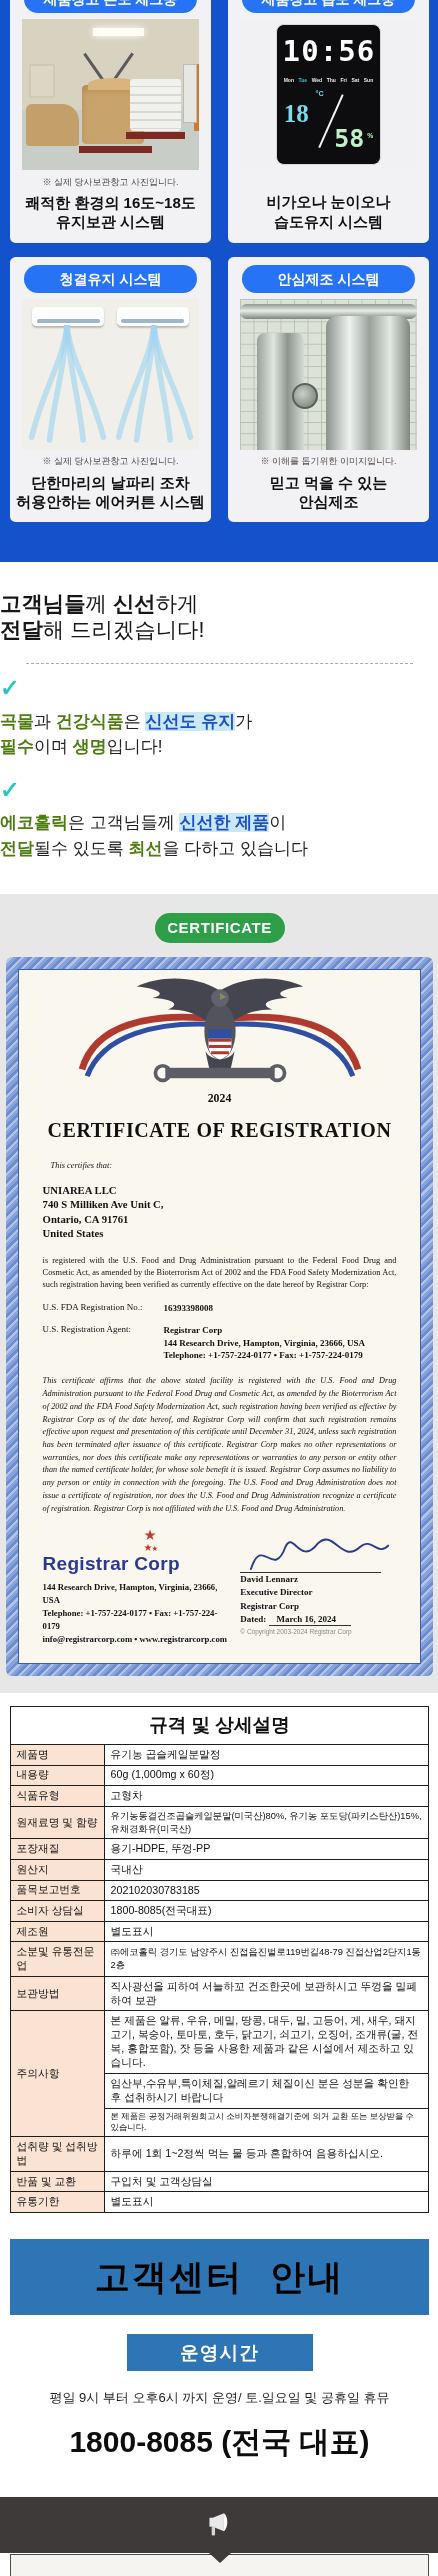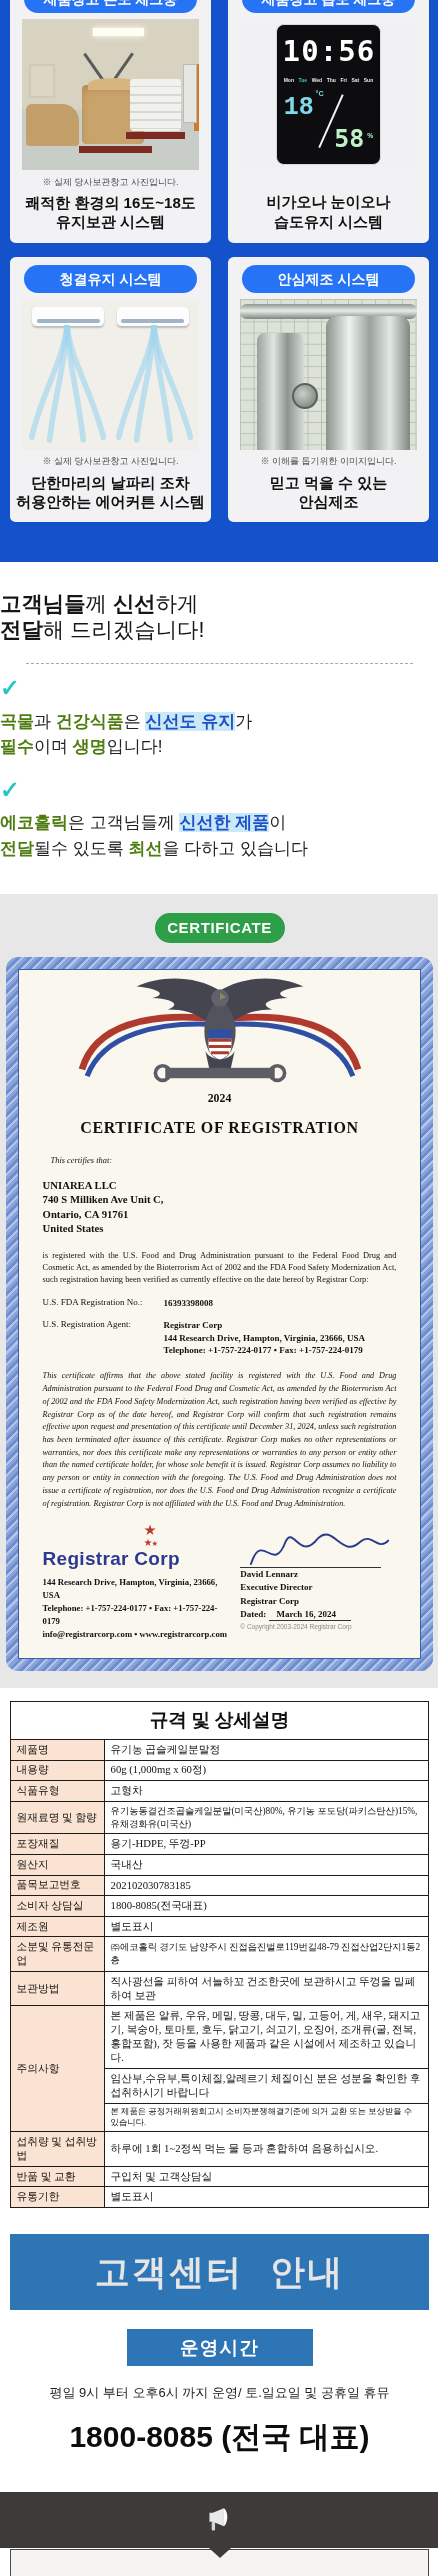--- a/index.html
+++ b/index.html
@@ -36,21 +36,21 @@
   .wh-rack { position:absolute; right:0; top:30%; width:4.5px; height:67px; background:#d07a2a; }
 
   
   .scene-led { background:#f1f1f3; display:flex; align-items:center; justify-content:center; }
   .led { width:105px; height:141px; background:#0d0d0f; border-radius:7.9px; border:1.7px solid #d9d9de; padding:9px 5.6px 5.6px; }
   .led-time { color:#fff; font-family:"DejaVu Sans Mono", monospace; font-weight:bold; font-size:29px; letter-spacing:1.1px; text-align:center; }
   .led-days { display:flex; justify-content:space-between; margin-top:9px; padding:0 1.1px; }
   .led-days span { color:#e9e9e9; font-size:5px; font-weight:bold; }
   .led-days span.on { color:#2ec7c7; }
   .led-bottom { position:relative; height:66px; margin-top:4.5px; }
-  .led-temp { position:absolute; left:1.1px; top:6px; color:#7fd9ea; font-family:Liberation Mono, monospace; font-weight:bold; font-size:25px; }
+  .led-temp { position:absolute; left:1.1px; top:13px; color:#7fd9ea; font-family:Liberation Serif, serif; font-weight:bold; font-size:25px; }
   .led-tempu { position:absolute; left:33px; top:1.1px; color:#7fd9ea; font-size:7.3px; font-weight:bold; }
   .led-slash { position:absolute; left:47px; top:4.5px; width:1.7px; height:58px; background:#f4f4f4; transform:rotate(24deg); }
   .led-hum { position:absolute; right:10px; bottom:0px; color:#bff0c8; font-family:"DejaVu Sans Mono", monospace; font-weight:bold; font-size:25px; }
   .led-humu { position:absolute; right:1.1px; bottom:14.6px; color:#bff0c8; font-size:6.7px; font-weight:bold; }
 
   
   .scene-air { background:#f0efe9; }
   .air-unit { position:absolute; top:7.9px; width:72px; height:19px; background:#fdfdfd; border-radius:4.5px; box-shadow:0 1.1px 1.7px #bbb; }
   .air-unit:after { content:""; position:absolute; left:4.5px; right:4.5px; bottom:2.8px; height:3.4px; background:#9fb6c9; border-radius:1.7px; }
   .u1{ left:10px;} .u2{ right:10px;}
@@ -78,25 +78,25 @@
   .fpara { font-size:17px; line-height:1.5; color:#222; font-weight:500; }
   .fpara .bl { color:#4d7c0f; font-weight:900; }
   .fpara .hl { color:#1d50c8; font-weight:900; background:#c9e8f8; padding:0 0; }
   .gap28 { height:15.7px; }
 
   
   .certsec { background:#e7e7e7; padding:19px 0 17px; }
   .certbadge { width:130px; height:30px; margin:0 auto 13.5px; background:#2f9e49; border-radius:15px;
     color:#fff; font-size:15px; font-weight:700; letter-spacing:0.6px; text-align:center; line-height:30px; }
   .certdoc { margin:0 5.6px; padding:12.4px; background:
-      repeating-linear-gradient(135deg, #6c8ed0 0 2.8px, #b3c2e6 2.8px 5px, #87a3da 5px 7.9px); border-radius:12px; }
+      repeating-linear-gradient(135deg, #6c8ed0 0 2.8px, #b3c2e6 2.8px 5px, #87a3da 5px 7.9px); border-radius:6px; }
   .certpaper { background:#faf7ee; border:1.7px solid #3c5da8; padding:3.4px 23.6px 17px; position:relative; }
   .cert-head { text-align:center; }
   .cert-year { font-family:"Liberation Serif", serif; font-weight:bold; font-size:11.8px; margin-top:3.4px; }
-  .cert-title { font-family:"Liberation Serif", serif; font-weight:bold; font-size:16px; letter-spacing:0.6px; margin-top:13.5px; }
+  .cert-title { font-family:"Liberation Serif", serif; font-weight:bold; font-size:20px; letter-spacing:0.6px; margin-top:13.5px; }
   .cert-certifies { font-family:"Liberation Serif", serif; font-style:italic; font-size:8.4px; margin-top:19px;margin-left:8px; }
   .cert-co { font-family:"Liberation Serif", serif; font-weight:bold; font-size:10.7px; line-height:1.35; margin-top:12.4px; }
   .cert-intro { font-family:"Liberation Serif", serif; font-size:8.4px; line-height:1.45; margin-top:14.6px; text-align:justify; }
   .cert-kv { display:flex; margin-top:10px; font-family:"Liberation Serif", serif; font-size:9px; }
   .cert-kv .k { width:121px; flex:none; }
   .cert-kv .v { font-weight:bold; line-height:1.4; }
   .cert-affirm { font-family:"Liberation Serif", serif; font-style:italic; font-size:8.2px; line-height:1.55; margin-top:13.5px; text-align:justify; }
   .cert-foot { display:flex; margin-top:14.6px; }
   .cert-left { width:54%; }
   .stars { color:#c0392b; font-size:14.6px; letter-spacing:-1.1px; margin-left:101px; line-height:0.8; }
@@ -107,28 +107,28 @@
   .sig { margin-left:5.6px; }
   .sigline { border-top:1.1px solid #333; width:141px; margin-top:-7.9px; }
   .signer { font-family:"Liberation Serif", serif; font-weight:bold; font-size:9px; line-height:1.5; }
   .dated { font-family:"Liberation Serif", serif; font-weight:bold; font-size:9px; margin-top:1px; }
   .dated u { text-decoration:none; border-bottom:1.1px solid #333; padding:0 14.6px 0.6px 7.9px; }
   .copyr { color:#8a8a8a; font-size:6.5px; margin-top:3.4px; }
 
   
   .specwrap { padding:12.4px 10px 0; }
   table.spec { width:100%; border-collapse:collapse; border:1.1px solid #1d1d1d; }
-  table.spec td { border:1.1px solid #1d1d1d; font-size:10.7px; padding:2.8px 5.6px; color:#101010;font-family:Liberation Serif, serif; }
+  table.spec td { border:1.1px solid #1d1d1d; font-size:10.7px; padding:2.8px 5.6px; color:#101010; }
   table.spec td.lbl { background:#fbe3d3; width:94px; font-weight:500; }
   table.spec td.ttl { text-align:center; font-size:18.6px; font-weight:700; padding:5.6px 0; background:#fff; }
   table.spec td.small { font-size:8.4px; }
   table.spec td.fs17 { font-size:9.3px; }
 
   
-  .svc-banner { margin:26px 10px 0; height:76px; background:#2e75b6; color:#e5e5e5; display:flex;
+  .svc-banner { margin:26px 10px 0; height:76px; background:#2e75b6; color:#000000; display:flex;
      align-items:center; justify-content:center; font-size:35px; font-weight:800; letter-spacing:2.2px; word-spacing:14.6px; }
   .hours-btn { width:186px; height:37px; margin:19px auto 0; background:#2e75b6; color:#fff; font-size:18.6px;
      font-weight:700; display:flex; align-items:center; justify-content:center; letter-spacing:1.1px; }
   .hours-line { text-align:center; font-size:13px; color:#1c1c1c; margin-top:18px; }
   .phone-line { text-align:center; font-size:30px; font-weight:800; color:#0d0d0d; margin-top:14.6px; letter-spacing:0px; }
 
   
   .nt-band { margin-top:34px; height:56px; background:#3e3a39; display:flex; align-items:center; justify-content:center; gap:9px; }
   .nt-band .t { color:#fff; font-size:21px; font-weight:700; }
   .nt-band .t .yl { color:#e6c832; }

